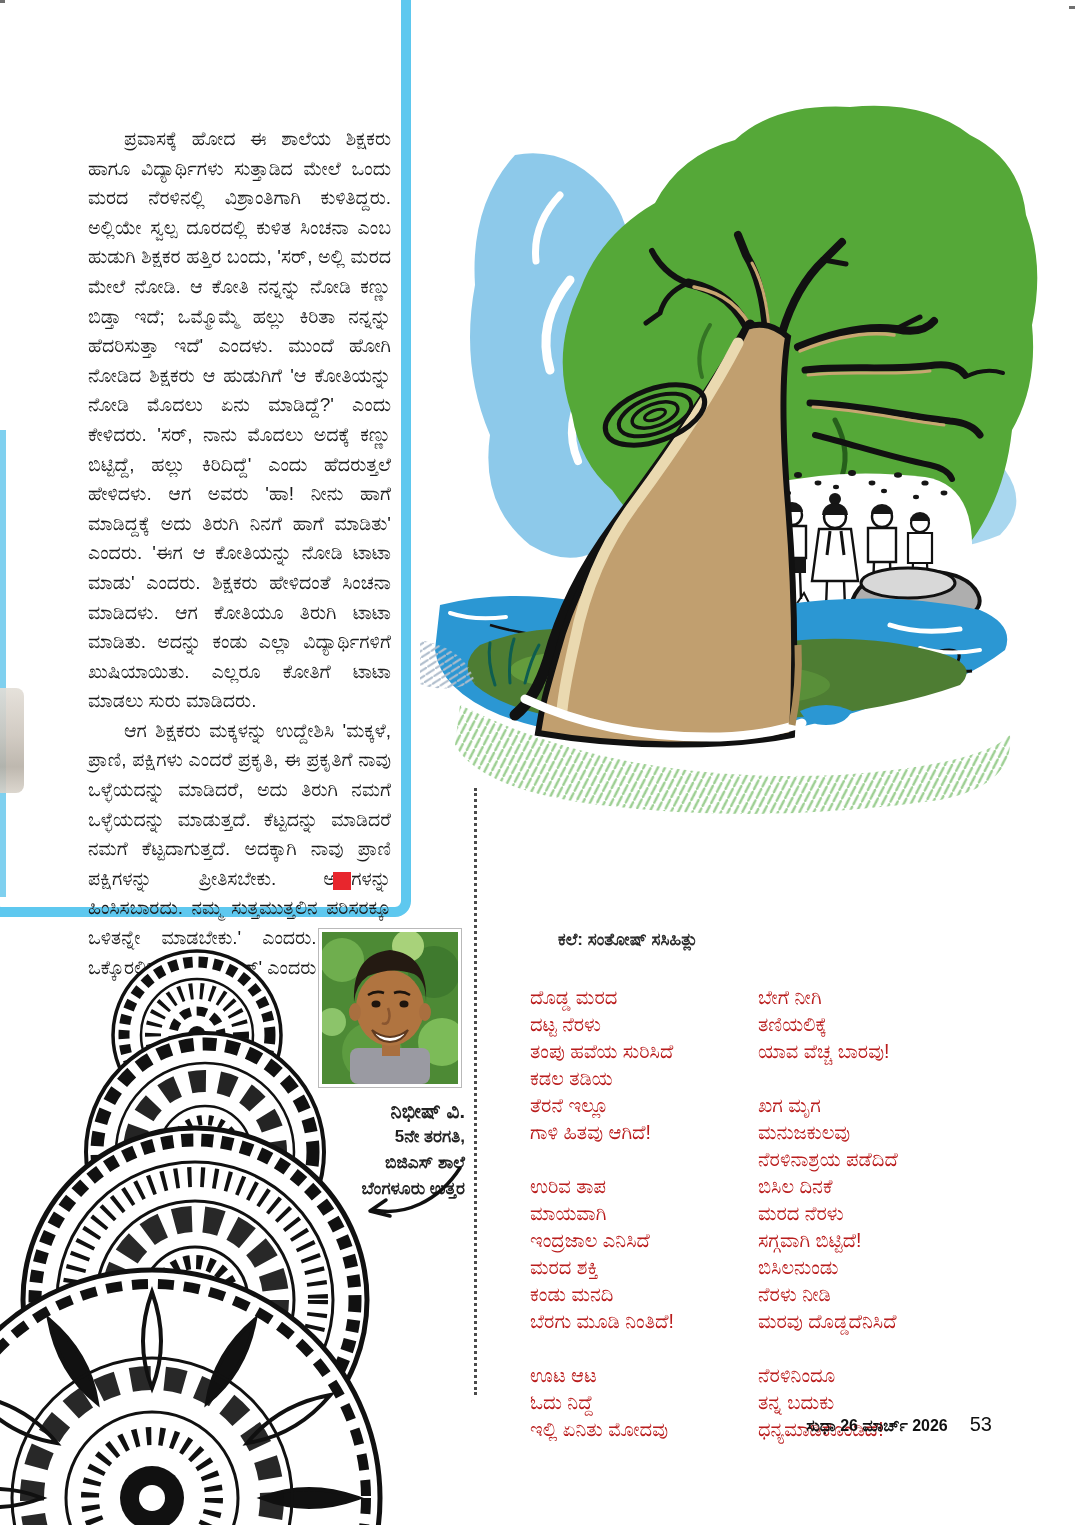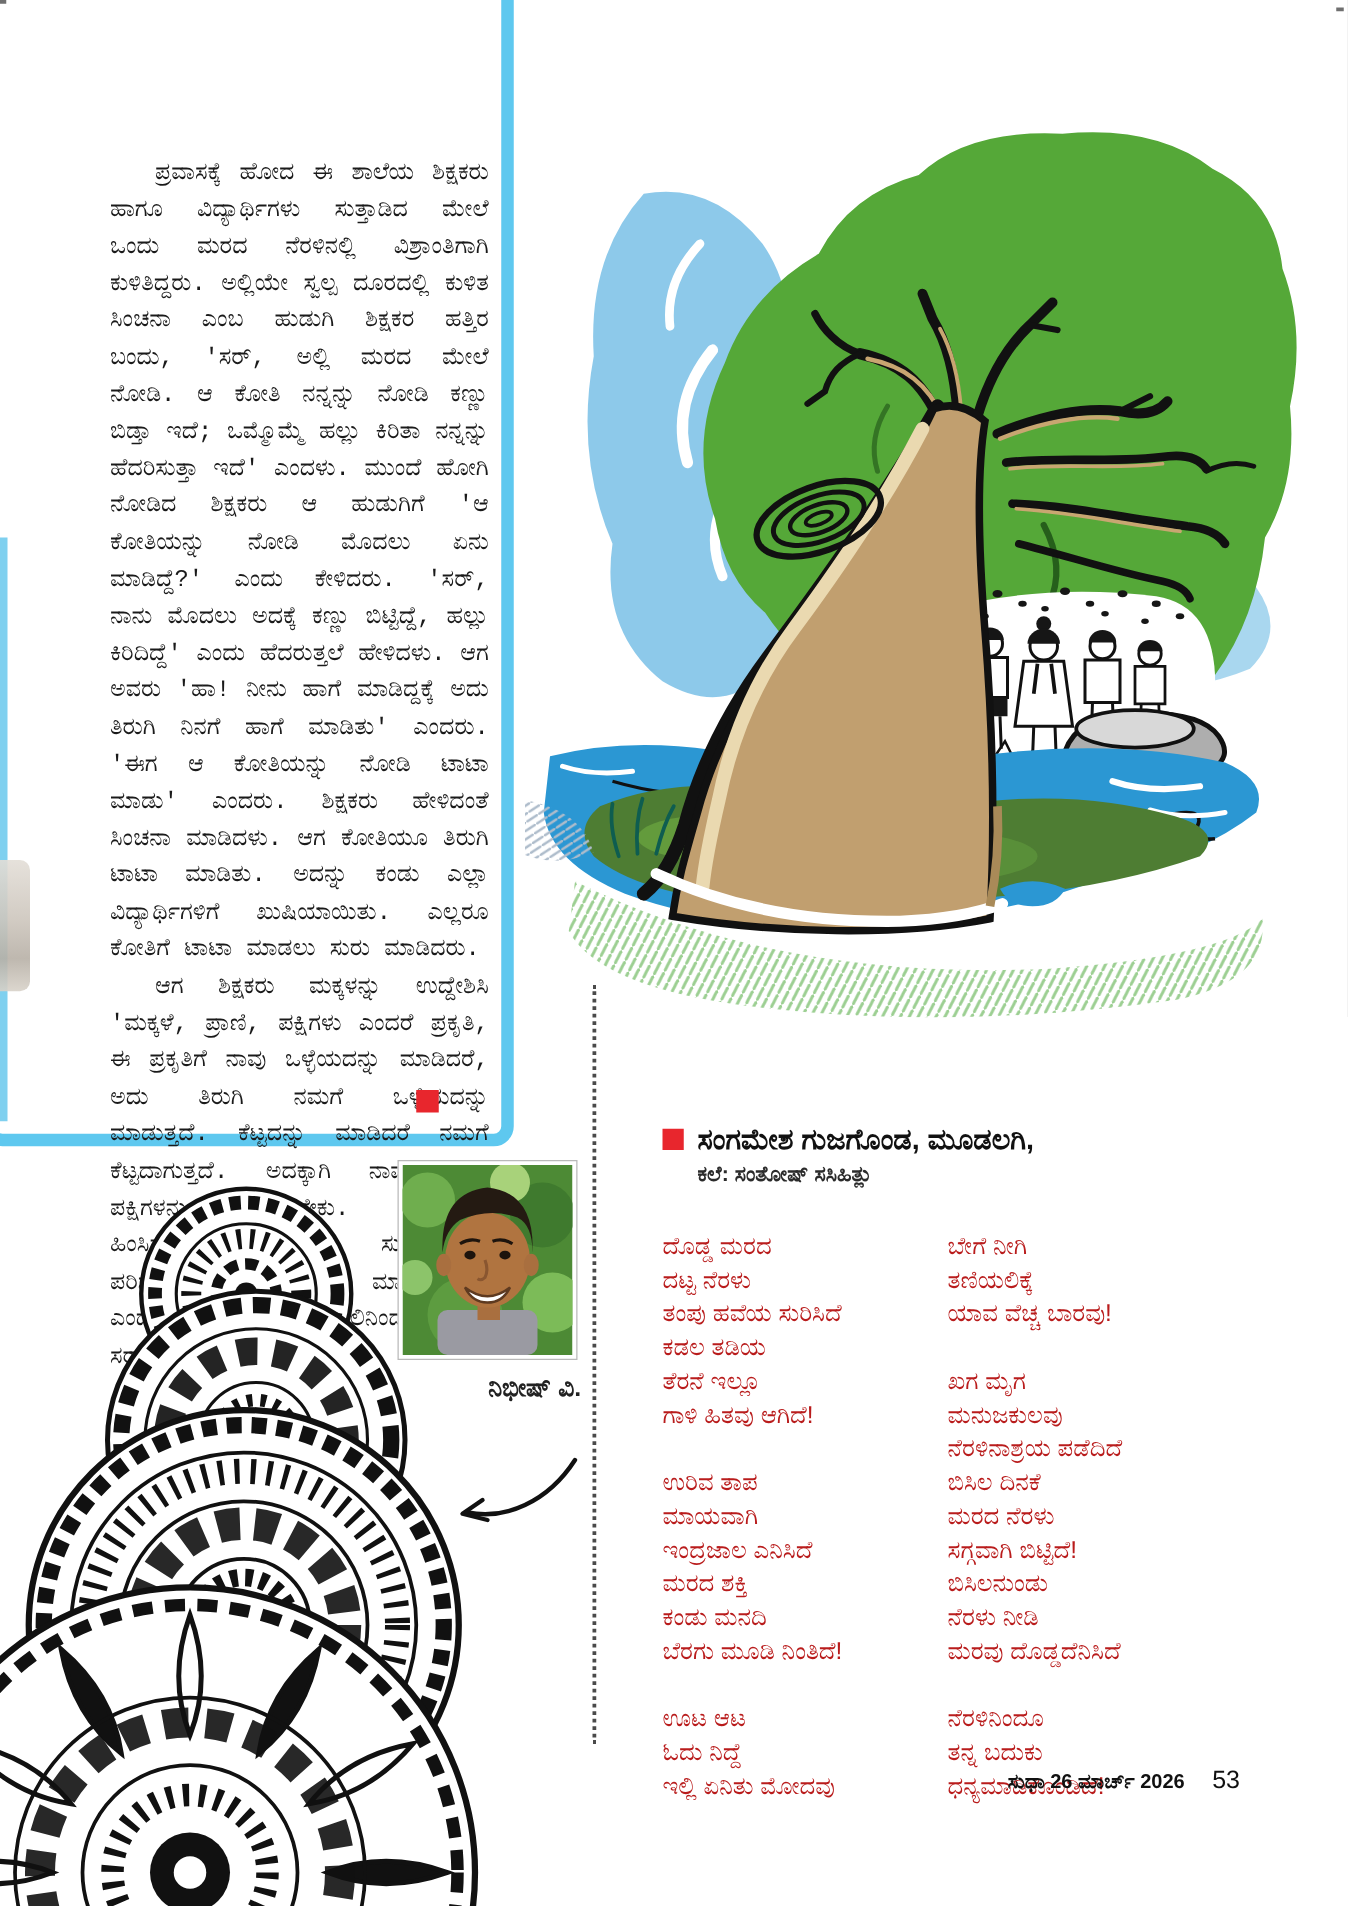--- a/index.html
+++ b/index.html
@@ -7,21 +7,21 @@
         font-family:"Liberation Sans","DejaVu Sans",sans-serif;color:#1a1a1a;}
   
   .bluebox{position:absolute;left:-14px;top:-16px;width:405px;height:913px;
            border:10px solid #5ec8ef;border-radius:16px;background:transparent;}
   .blue-sliver{position:absolute;left:0;top:430px;width:6px;height:467px;background:#7fd0ef;}
   .page-edge-fragment{position:absolute;left:0;top:688px;width:24px;height:105px;
            background:linear-gradient(180deg,#e3ded7 0%,#cdc6bd 45%,#b7b0a6 75%,#d8d2c9 100%);
            border-radius:0 8px 8px 0;opacity:.9;}
   .story{position:absolute;left:88px;top:124px;width:303px;font-size:19px;line-height:29.6px;
          text-align:justify;}
-  .story p{margin:0;text-indent:36px;font-family:Liberation Mono, monospace;}
+  .story p{margin:0;text-indent:36px;}
   .end-marker{position:absolute;left:333px;top:872px;width:18px;height:18px;background:#e8262d;}
   
   .title{position:absolute;left:530px;top:812px;font-size:53px;font-weight:700;color:#0d0d0d;letter-spacing:0.5px;}
   .byline{position:absolute;left:530px;top:898px;font-size:23px;font-weight:700;color:#111;}
   .byline .sq{display:inline-block;width:17px;height:17px;background:#e8262d;margin-right:11px;transform:translateY(1px);}
   .artcredit{position:absolute;left:558px;top:930px;font-size:17px;font-weight:600;color:#2b2b2b;}
   .poem{position:absolute;top:984px;font-size:19.5px;line-height:27px;white-space:pre-line;color:#b91c1c;}
   .poem.left{left:530px;width:225px;}
   .poem.right{left:758px;width:280px;}
   
@@ -208,23 +208,20 @@
           <ellipse cx="235" cy="330" rx="38" ry="18" stroke-width="4"></ellipse>
           <ellipse cx="235" cy="330" rx="24" ry="11" stroke-width="3.5"></ellipse>
           <ellipse cx="235" cy="330" rx="11" ry="4.5" stroke-width="3"></ellipse>
         </g>
         <path d="M105,614 Q190,654 300,652 Q350,650 382,638" stroke="#ffffff" stroke-width="9" fill="none" stroke-linecap="round"></path>
         <path d="M372,640 Q380,600 378,560" stroke="#a98a58" stroke-width="7" fill="none"></path>
       </g>
     </svg>
   </div>
 
-  <div class="byline">
-    <span class="sq"></span><span>ಸಂಗಮೇಶ ಗುಜಗೊಂಡ, ಮೂಡಲಗಿ,</span>
-  </div>
   <div class="artcredit">ಕಲೆ: ಸಂತೋಷ್ ಸಸಿಹಿತ್ಲು</div>
   <div class="poem left">ದೊಡ್ಡ ಮರದ
 ದಟ್ಟ ನೆರಳು
 ತಂಪು ಹವೆಯ ಸುರಿಸಿದೆ
 ಕಡಲ ತಡಿಯ
 ತೆರನೆ ಇಲ್ಲೂ
 ಗಾಳಿ ಹಿತವು ಆಗಿದೆ!
 
 ಉರಿವ ತಾಪ
 ಮಾಯವಾಗಿ
@@ -274,20 +271,23 @@
       <ellipse cx="54" cy="72" rx="4.5" ry="3.5" fill="#1d140d"></ellipse>
         <ellipse cx="82" cy="72" rx="4.5" ry="3.5" fill="#1d140d"></ellipse>
       <path d="M46,63 q8,-5 16,-2 M72,61 q8,-3 16,2" stroke="#1d140d" stroke-width="2.5" fill="none"></path>
       <path d="M66,76 q3,8 0,14 q-3,3 -6,1" stroke="#8a5630" stroke-width="2.5" fill="none"></path>
       <path d="M50,98 q18,14 36,0 q-6,12 -18,12 q-12,0 -18,-12 z" fill="#ffffff" stroke="#5e3a20" stroke-width="2"></path>
     </svg>
   </div>
 
   <div class="caption">
     <div class="nm">ನಿಭೀಷ್ ವಿ.</div>
+    <div class="dt">5ನೇ ತರಗತಿ,
+ಬಿಜಿಎಸ್ ಶಾಲೆ
+ಬೆಂಗಳೂರು ಉತ್ತರ</div>
   </div>
   <svg class="arrow-svg" width="115" height="62" viewBox="0 0 115 62">
     <path d="M108,6 C86,40 52,54 22,48" stroke="#111111" stroke-width="3.5" fill="none" stroke-linecap="round"></path>
     <path d="M34,38 L18,49 L38,54" stroke="#111111" stroke-width="3.5" fill="none" stroke-linecap="round" stroke-linejoin="round"></path>
   </svg>
 
   <div class="mandala-wrap">
     <svg width="472" height="585" viewBox="0 0 472 585">
 
       <g stroke="#111111" fill="none">

